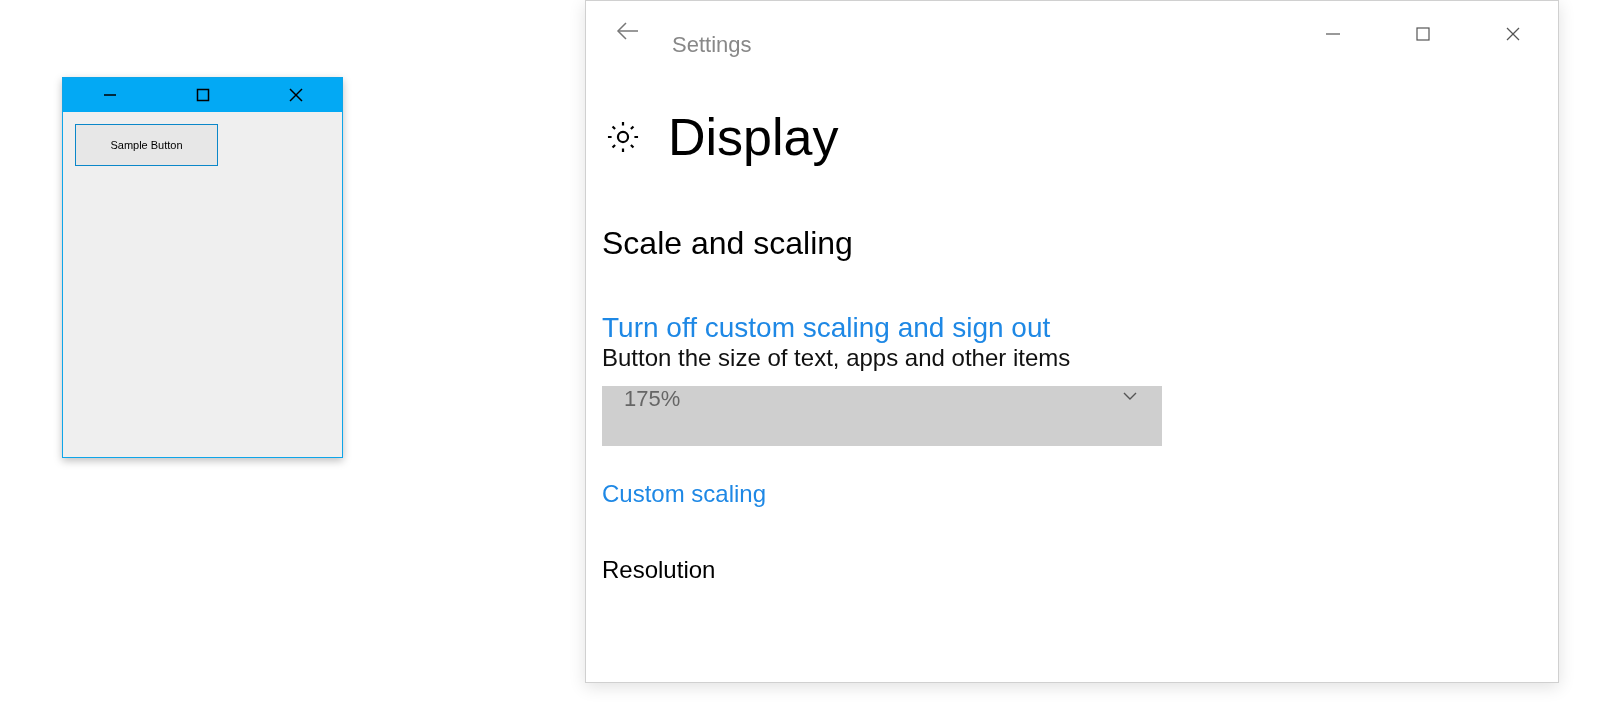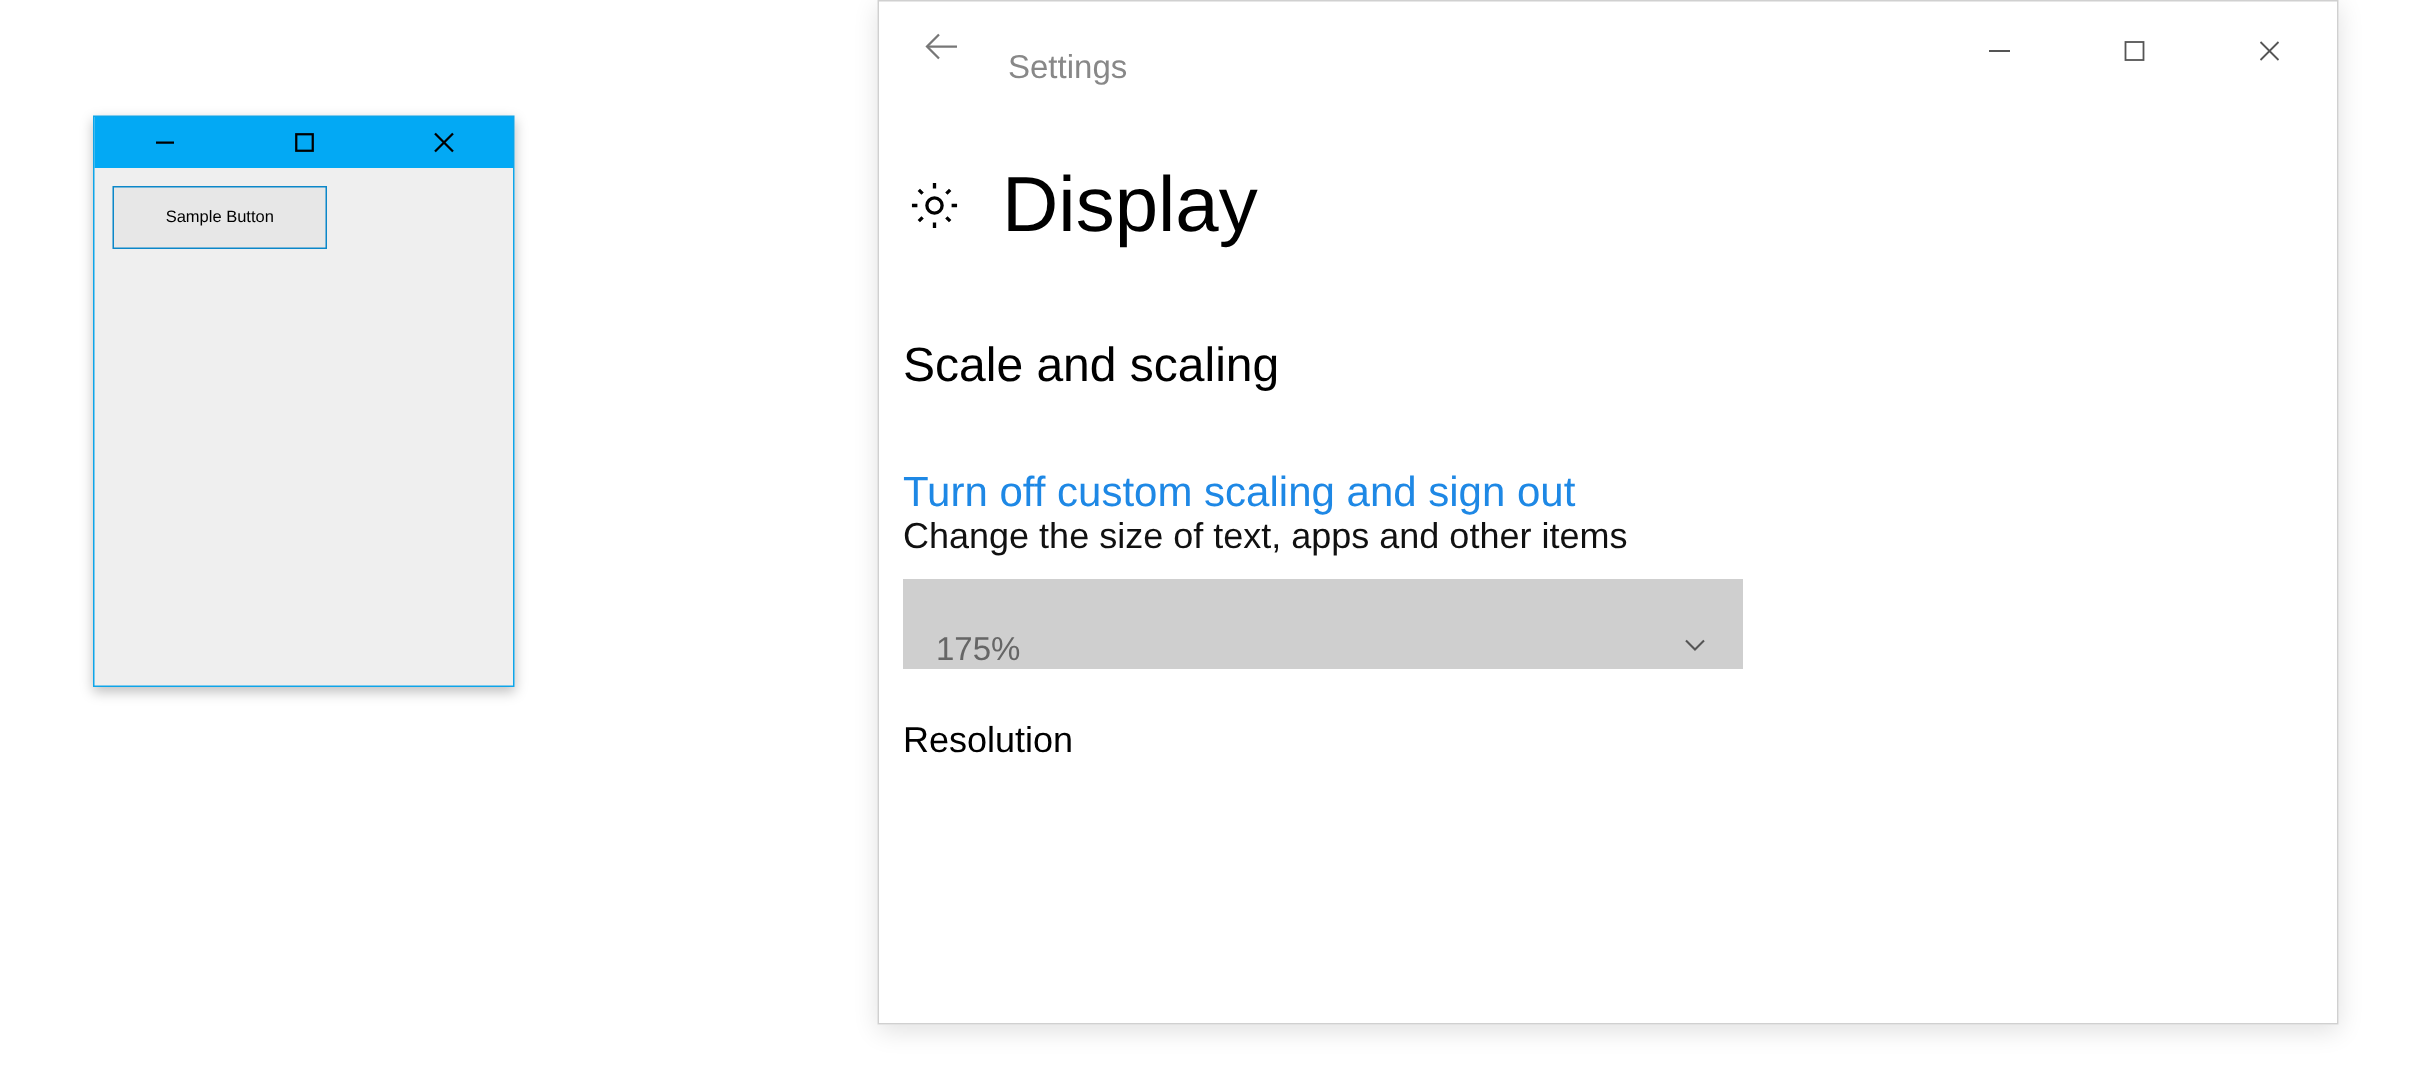--- a/index.html
+++ b/index.html
@@ -117,21 +117,21 @@
     cursor: pointer;
   }
   .field-label {
     font-size: 24px;
     color: #111;
     margin-bottom: 14px;
   }
   .dropdown {
     width: 560px; height: 60px;
     background: #cfcfcf;
-    display: flex; align-items: flex-end; justify-content: space-between;
+    display: flex; align-items: flex-start; justify-content: space-between;
     padding: 0 22px;
     font-size: 22px;
     color: #666;
     margin-bottom: 34px;
   }
   .chev { color: #555; }
 
   .custom-scaling-link {
     font-size: 24px;
     color: #1e88e5;
@@ -215,28 +215,29 @@
           <path d="M12 2.5v2.3M12 19.2v2.3M21.5 12h-2.3M4.8 12H2.5M18.6 5.4l-1.6 1.6M7 17l-1.6 1.6M18.6 18.6L17 17M7 7 5.4 5.4"></path>
         </svg>
       </span>
       <span class="display-title">Display</span>
     </div>
 
     <div class="section-heading">Scale and scaling</div>
 
     <div class="link-text">Turn off custom scaling and sign out</div>
 
-    <div class="field-label">Change the size of text, apps and other items</div>
+    <div class="field-label">Button the size of text, apps and other items</div>
 
     <div class="dropdown">
       <span>175%</span>
       <span class="chev">
         <svg width="20" height="20" viewBox="0 0 20 20">
             <polyline points="4,7 10,13 16,7" fill="none" stroke="#555" stroke-width="1.4"></polyline>
           </svg>
       </span>
     </div>
 
+    <div class="custom-scaling-link">Custom scaling</div>
 
     <div class="res-heading">Resolution</div>
 
   </div>
 </div>
 
 </body></html>

